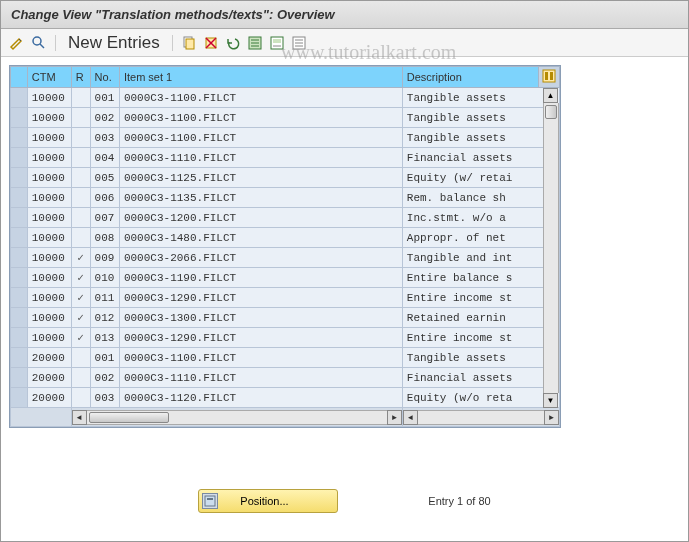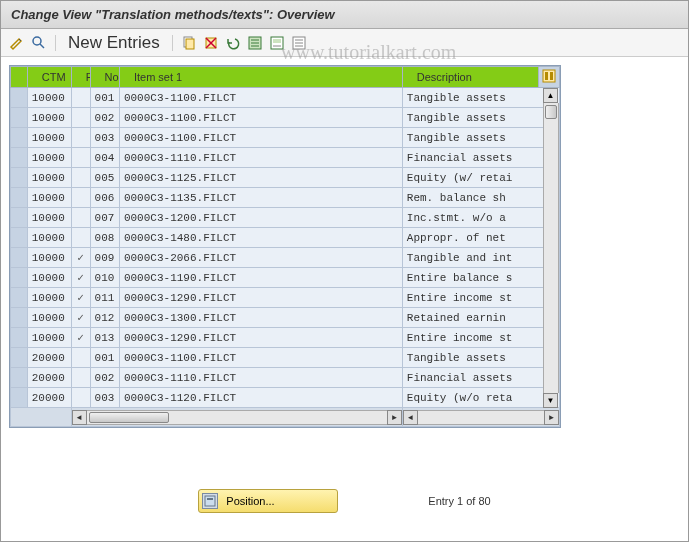--- a/index.html
+++ b/index.html
@@ -5,38 +5,38 @@
     * { box-sizing: border-box; margin: 0; padding: 0; }
     body { font-family: Arial, sans-serif; font-size: 11px; background: #fff; width: 689px; height: 542px; position: relative; border: 1px solid #999; }
     .title-bar { background: linear-gradient(to bottom, #e8e8e8, #d8d8d8); padding: 6px 10px; border-bottom: 1px solid #aaa; font-size: 13px; font-weight: bold; font-style: italic; color: #333; }
     .toolbar { padding: 4px 8px; display: flex; align-items: center; gap: 6px; border-bottom: 1px solid #ccc; background: #f5f5f5; height: 28px;}
     .tb-icon { width: 16px; height: 16px; display: inline-flex; align-items: center; justify-content: center; cursor: pointer; }
     .tb-text { font-size: 17px; color: #333; cursor: pointer; padding: 0 4px;}
     .tb-sep { width: 1px; height: 16px; background: #ccc; margin: 0 2px;}
     .watermark { position: absolute; top: 40px; left: 280px; font-size: 20px; color: rgba(150,150,150,0.5); font-family: Georgia, serif; pointer-events:none; z-index: 100;}
     .grid-wrap { margin: 8px; border: 1px solid #8a9db5; background: #d4dde8; position: relative; width: 552px; }
     table { border-collapse: collapse; width: 100%; table-layout: fixed; }
-    th { background: #84cc16; border: 1px solid #a8b5c7; padding: 3px 14px; text-align: left; font-weight: normal; color: #333; height: 21px; overflow: hidden; white-space: nowrap;}
+    th { background: #7dd3fc; border: 1px solid #a8b5c7; padding: 3px 4px; text-align: left; font-weight: normal; color: #333; height: 21px; overflow: hidden; white-space: nowrap;}
     td { border: 1px solid #b8c5d7; padding: 2px 4px; background: #eaf0f7; color: #333; height: 20px; overflow: hidden; white-space: nowrap; font-family: 'Courier New', monospace; font-size: 11px;}
     td.sel-cell { background: #c6d3e3; width: 14px; padding:0;}
     td.ctm-cell { font-family: 'Courier New', monospace; }
     td.r-cell { text-align: center; padding: 0;}
     .check { color: #555; font-size: 11px;}
     .last-head { background: #c6d3e3; text-align:center; padding:0;}
     .hscroll-row td { background: #d4dde8; height: 18px; padding:0;}
     .hscroll { display:flex; align-items:center; height:18px;}
     .hs-arrow { width:15px; height:15px; background:#e0e0e0; border:1px solid #888; display:flex; align-items:center; justify-content:center; font-size:8px; cursor:pointer;}
     .hs-track { flex:1; height:15px; background:#e8e8e8; border-top:1px solid #aaa; border-bottom:1px solid #aaa; position:relative;}
     .hs-thumb { position:absolute; left:2px; top:1px; width:80px; height:11px; background:linear-gradient(#f0f0f0,#c8c8c8); border:1px solid #888; border-radius:2px;}
     .vscroll { position:absolute; right:1px; top:22px; width:16px; bottom:19px; display:flex; flex-direction:column;}
     .vs-arrow { width:15px; height:15px; background:#e0e0e0; border:1px solid #888; display:flex; align-items:center; justify-content:center; font-size:8px; cursor:pointer;}
     .vs-track { flex:1; background:#e8e8e8; border-left:1px solid #aaa; border-right:1px solid #aaa; position:relative;}
     .vs-thumb { position:absolute; top:2px; left:1px; right:1px; height:14px; background:linear-gradient(to right,#f0f0f0,#c8c8c8); border:1px solid #888; border-radius:2px;}
     .footer { position:absolute; bottom: 22px; left:0; right:0; display:flex; align-items:center; justify-content:center; gap: 90px; padding: 6px;}
-    .pos-btn { display:flex; align-items:center; background: linear-gradient(#fff3b0,#f5dd6e); border:1px solid #b8a23e; border-radius:3px; padding: 3px 8px 3px 3px; cursor:pointer; font-size:11px; gap:8px; min-width: 140px;}
+    .pos-btn { display:flex; align-items:center; background: linear-gradient(#fff3b0,#f5dd6e); border:1px solid #b8a23e; border-radius:3px; padding: 3px 8px 3px 3px; cursor:pointer; font-size:11px; gap:22px; min-width: 140px;}
     .pos-ico { width:16px; height:16px; background:#d4dde8; border:1px solid #7a8aa0; display:flex; align-items:center; justify-content:center;}
     .entry-txt { font-size: 11px; color:#333;}
     col.c-sel{width:16px;} col.c-ctm{width:42px;} col.c-r{width:18px;} col.c-no{width:28px;} col.c-item{width:270px;} col.c-desc{width:130px;} col.c-last{width:20px;}
   </style>
 </head>
 <body>
 
 <div class="title-bar">Change View "Translation methods/texts": Overview</div>
 
 <div class="toolbar">

